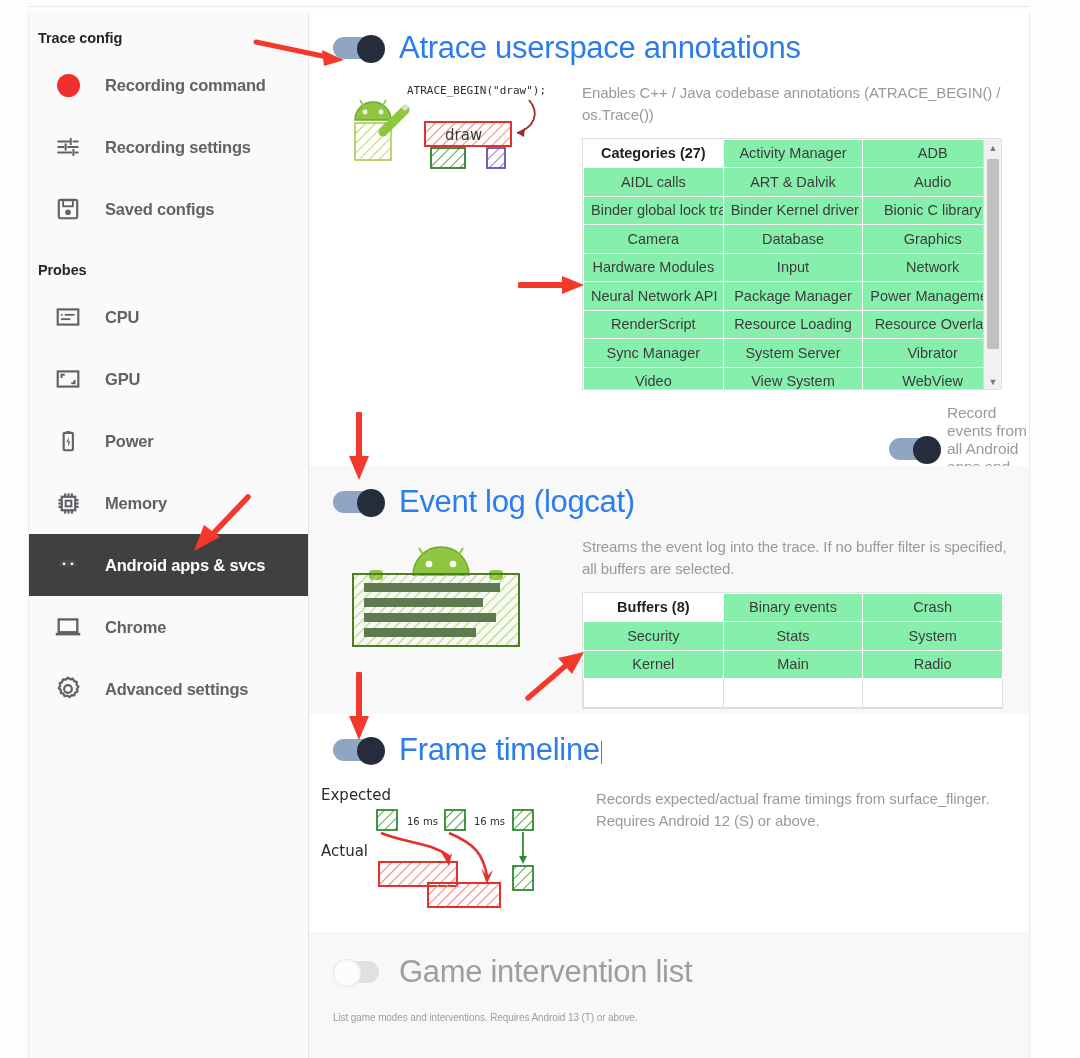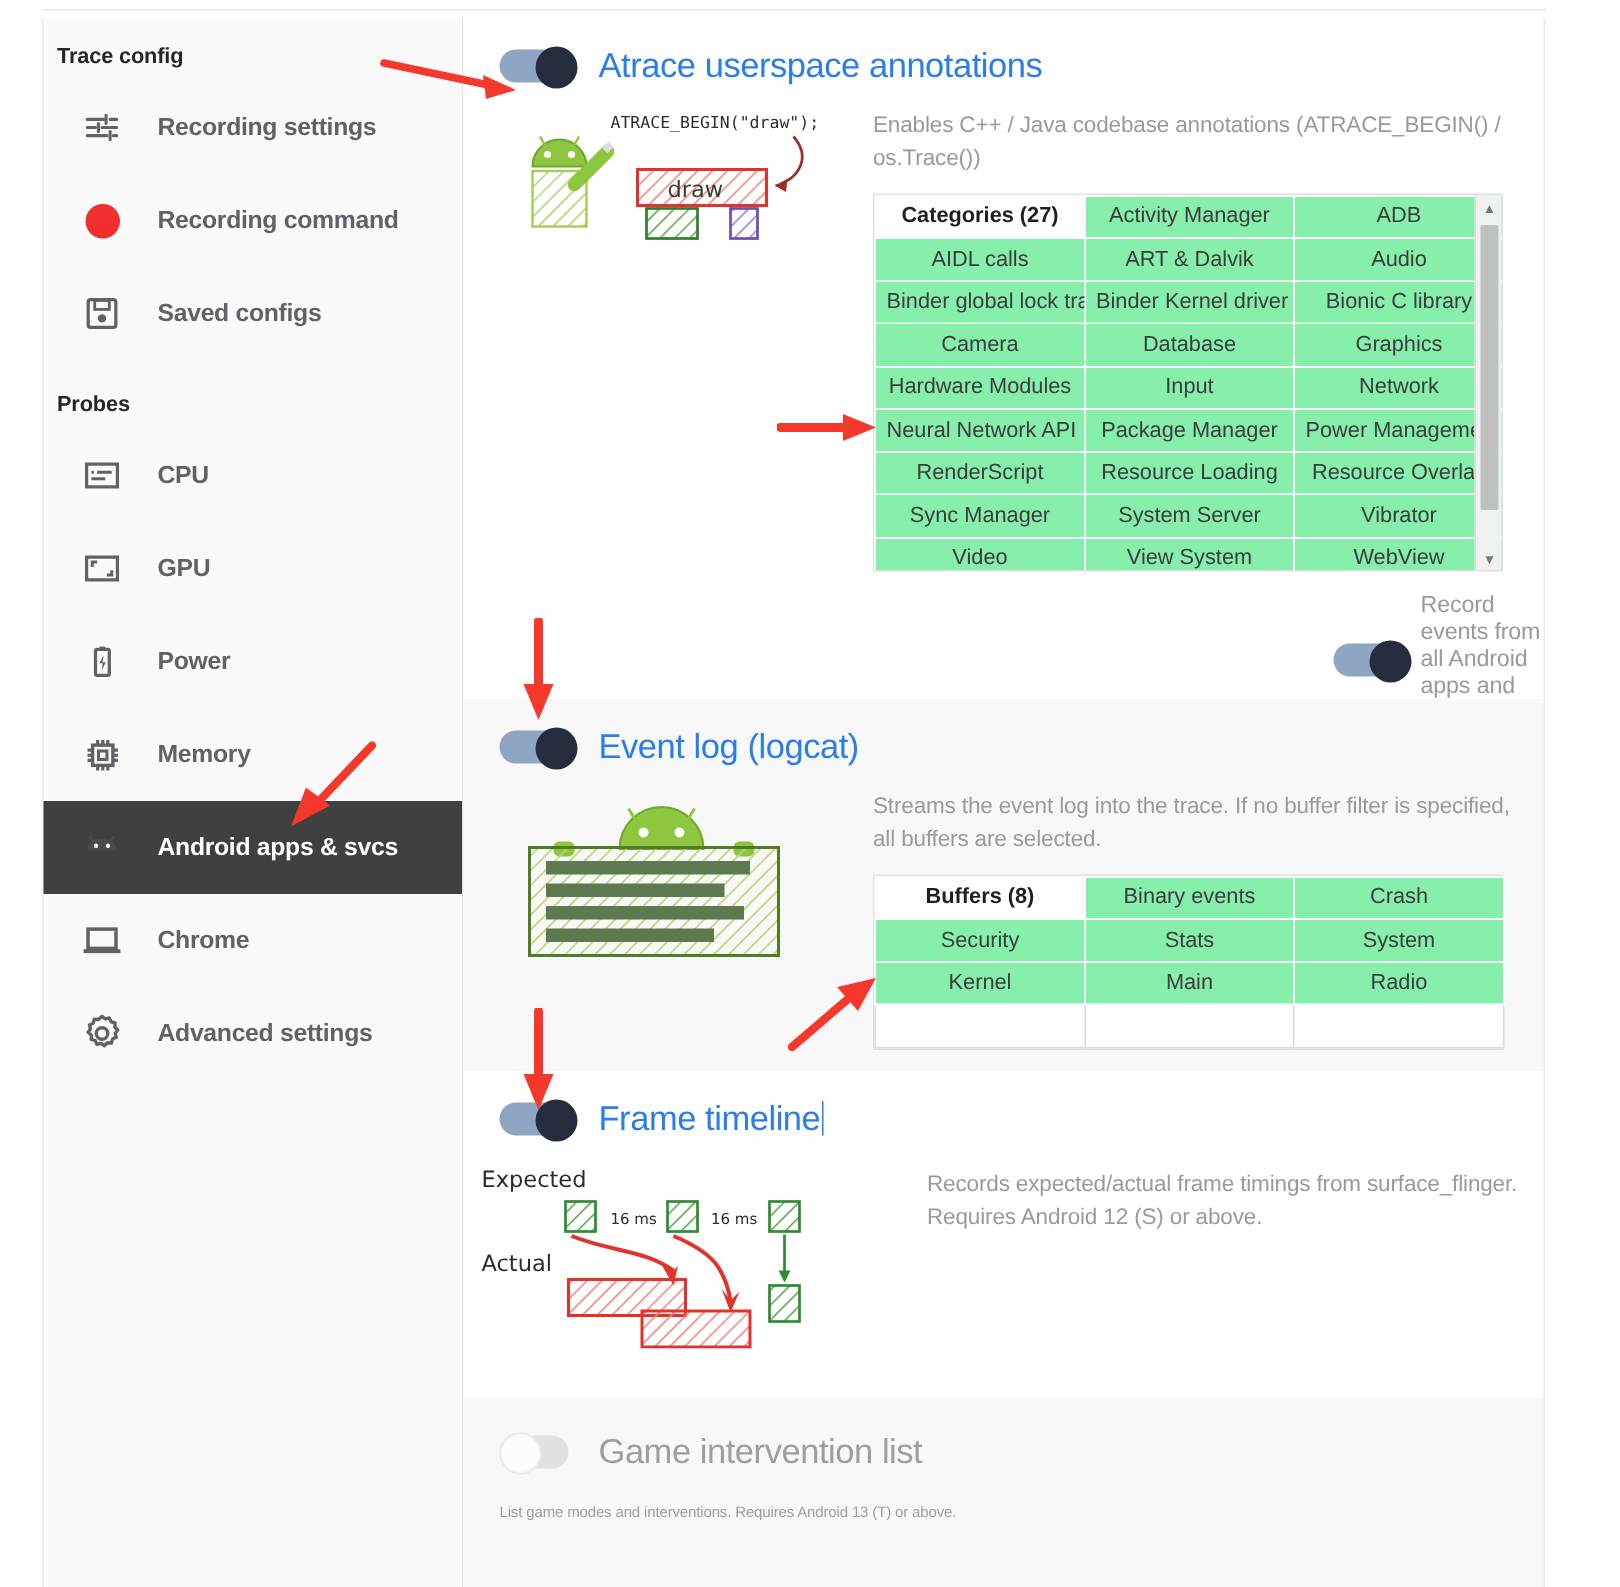--- a/index.html
+++ b/index.html
@@ -81,21 +81,21 @@
     background: #8fa5c4;
   }
   .toggle .knob {
     position: absolute; left: 24px; top: 0px;
     width: 28px; height: 28px; border-radius: 50%;
     background: #252d3d;
   }
   .toggle.off .track { background: #e1e1e1; }
   .toggle.off .knob { left: 0px; background: #fcfcfc; box-shadow: 0 0 1px 1px #e6e6e6 inset; }
   .sec-title {
-    font-size: 23px; color: #2b7de9; margin-left: 12px;
+    font-size: 31px; color: #2b7de9; margin-left: 12px;
     font-weight: normal; letter-spacing: -0.3px; white-space: nowrap;
   }
   .sec-title.disabled { color: #9e9e9e; }
   .caret {
     display: inline-block; width: 1.5px; height: 23px;
     background: #2b7de9; vertical-align: -4px; margin-left: 1px;
   }
   .sec-body { display: flex; padding: 10px 0 0 24px; }
   .illus { flex: 0 0 245px; position: relative; }
   .sec-right { flex: 1; padding-left: 4px; padding-top: 6px; }
@@ -161,45 +161,45 @@
 </head>
 <body>
 
 <div id="app">
 
   <div class="topline"></div>
 
   <div class="sidebar">
 
     <div class="side-head">Trace config</div>
+
+    <div class="side-item">
+      <span class="ico">
+        <span class="dot-red"></span>
+      </span>
+      <span class="lbl">Recording command</span>
+    </div>
 
     <div class="side-item">
       <span class="ico">
         <svg width="26" height="26" viewBox="0 0 24 24">
           <g stroke="#5f6368" stroke-width="1.9" stroke-linecap="round">
             <line x1="3" y1="7" x2="13" y2="7"></line>
               <line x1="17" y1="7" x2="21" y2="7"></line>
             <line x1="3" y1="12" x2="8" y2="12"></line>
               <line x1="12" y1="12" x2="21" y2="12"></line>
             <line x1="3" y1="17" x2="15" y2="17"></line>
               <line x1="19" y1="17" x2="21" y2="17"></line>
             <line x1="14.5" y1="4.5" x2="14.5" y2="9.5"></line>
             <line x1="9.8" y1="9.5" x2="9.8" y2="14.5"></line>
             <line x1="17" y1="14.5" x2="17" y2="19.5"></line>
           </g>
         </svg>
       </span>
       <span class="lbl">Recording settings</span>
-    </div>
-
-    <div class="side-item">
-      <span class="ico">
-        <span class="dot-red"></span>
-      </span>
-      <span class="lbl">Recording command</span>
     </div>
 
     <div class="side-item">
       <span class="ico">
         <svg width="26" height="26" viewBox="0 0 24 24">
           <rect x="3.5" y="3.5" width="17" height="17" rx="1.5" fill="none" stroke="#5f6368" stroke-width="2"></rect>
           <rect x="7.5" y="4" width="9" height="5.5" fill="none" stroke="#5f6368" stroke-width="1.7"></rect>
           <circle cx="12" cy="15" r="2.6" fill="#5f6368"></circle>
         </svg>
       </span>
@@ -491,21 +491,21 @@
 
     <div class="section white" style="height:218px;">
       <div class="sec-header">
         <div class="toggle">
           <div class="track"></div>
             <div class="knob"></div>
         </div>
         <div class="sec-title"><span>Frame timeline</span><span class="caret"></span></div>
       </div>
 
-      <div class="sec-body" style="padding-left:8px;gap:22px;">
+      <div class="sec-body" style="padding-left:8px;">
         <div class="illus" style="flex:0 0 261px;">
           <svg width="250" height="130" viewBox="0 0 250 130">
             <text x="4" y="22" font-family="'DejaVu Sans',sans-serif" font-size="15" fill="#2b2b2b">Expected</text>
             <text x="4" y="78" font-family="'DejaVu Sans',sans-serif" font-size="15" fill="#2b2b2b">Actual</text>
 
             <rect x="60" y="32" width="20" height="20" fill="url(#hdgreen)" stroke="#2f8a34" stroke-width="1.8"></rect>
             <rect x="128" y="32" width="20" height="20" fill="url(#hdgreen)" stroke="#2f8a34" stroke-width="1.8"></rect>
             <rect x="196" y="32" width="20" height="20" fill="url(#hdgreen)" stroke="#2f8a34" stroke-width="1.8"></rect>
             <text x="90" y="47" font-family="'DejaVu Sans',sans-serif" font-size="10" fill="#2b2b2b">16 ms</text>
             <text x="157" y="47" font-family="'DejaVu Sans',sans-serif" font-size="10" fill="#2b2b2b">16 ms</text>

